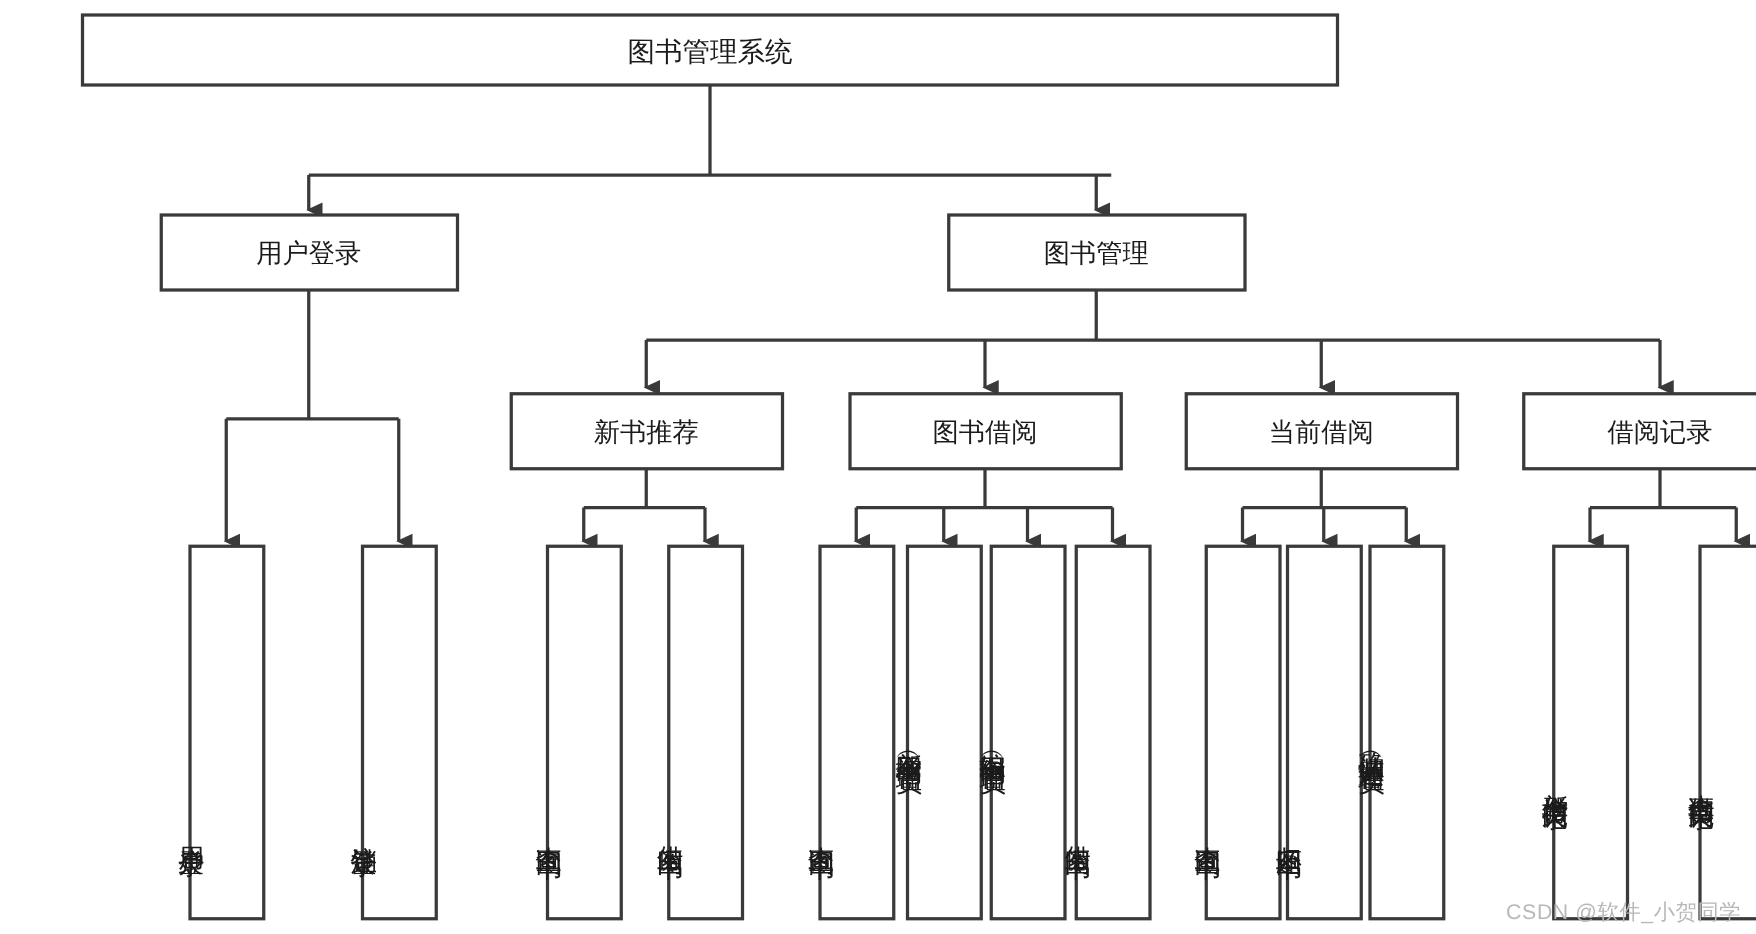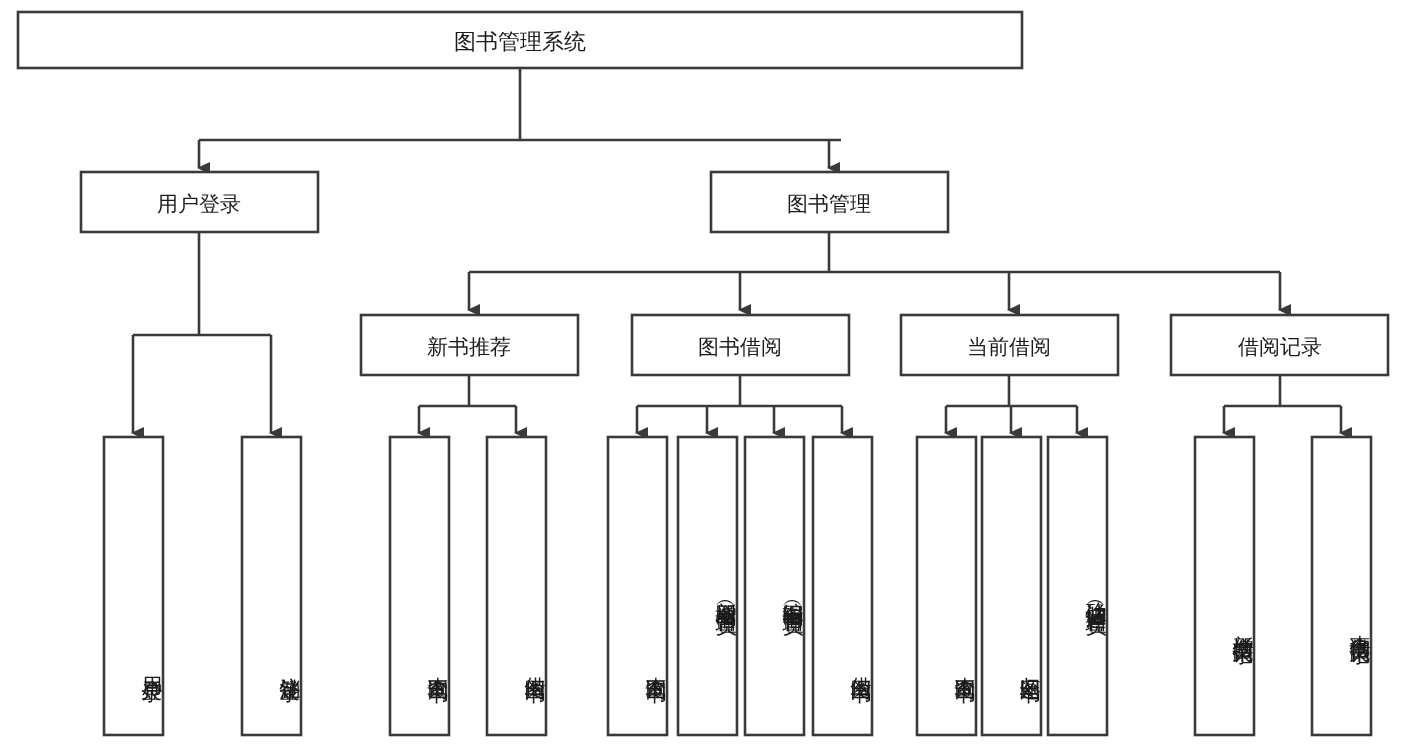--- a/index.html
+++ b/index.html
@@ -13,20 +13,21 @@
     font-family: "Liberation Sans", "DejaVu Sans", sans-serif;
     overflow: hidden;
     position: relative;
   }
   #diagram-root {
     position: absolute;
     left: 0;
     top: 0;
     width: 1353px;
     height: 747px;
+    padding-left: 48px;
   }
   svg.chart-svg {
     display: block;
     width: 1405px;
     height: 747px;
   }
   .node-box {
     fill: #ffffff;
     stroke: #3a3a3a;
     stroke-width: 2.6;
@@ -223,13 +224,14 @@
   <div class="vert-label" style="left:745px; top:437px; width:59px; height:298px; padding-top:8px;">编辑图书（管理员）</div>
   <div class="vert-label" style="left:813px; top:437px; width:59px; height:298px; padding-top:78px;">借阅图书</div>
 
   <div class="vert-label" style="left:917px; top:437px; width:59px; height:298px; padding-top:78px;">查询图书</div>
   <div class="vert-label" style="left:982px; top:437px; width:59px; height:298px; padding-top:78px;">归还图书</div>
   <div class="vert-label" style="left:1048px; top:437px; width:59px; height:298px; padding-top:8px;">确认归还（管理员）</div>
 
   <div class="vert-label" style="left:1195px; top:437px; width:59px; height:298px; padding-top:38px;">新增借阅记录</div>
   <div class="vert-label" style="left:1312px; top:437px; width:59px; height:298px; padding-top:38px;">查询借阅记录</div>
 
+  <div class="watermark">CSDN @软件_小贺同学</div>
 </div>
 
 </body></html>

